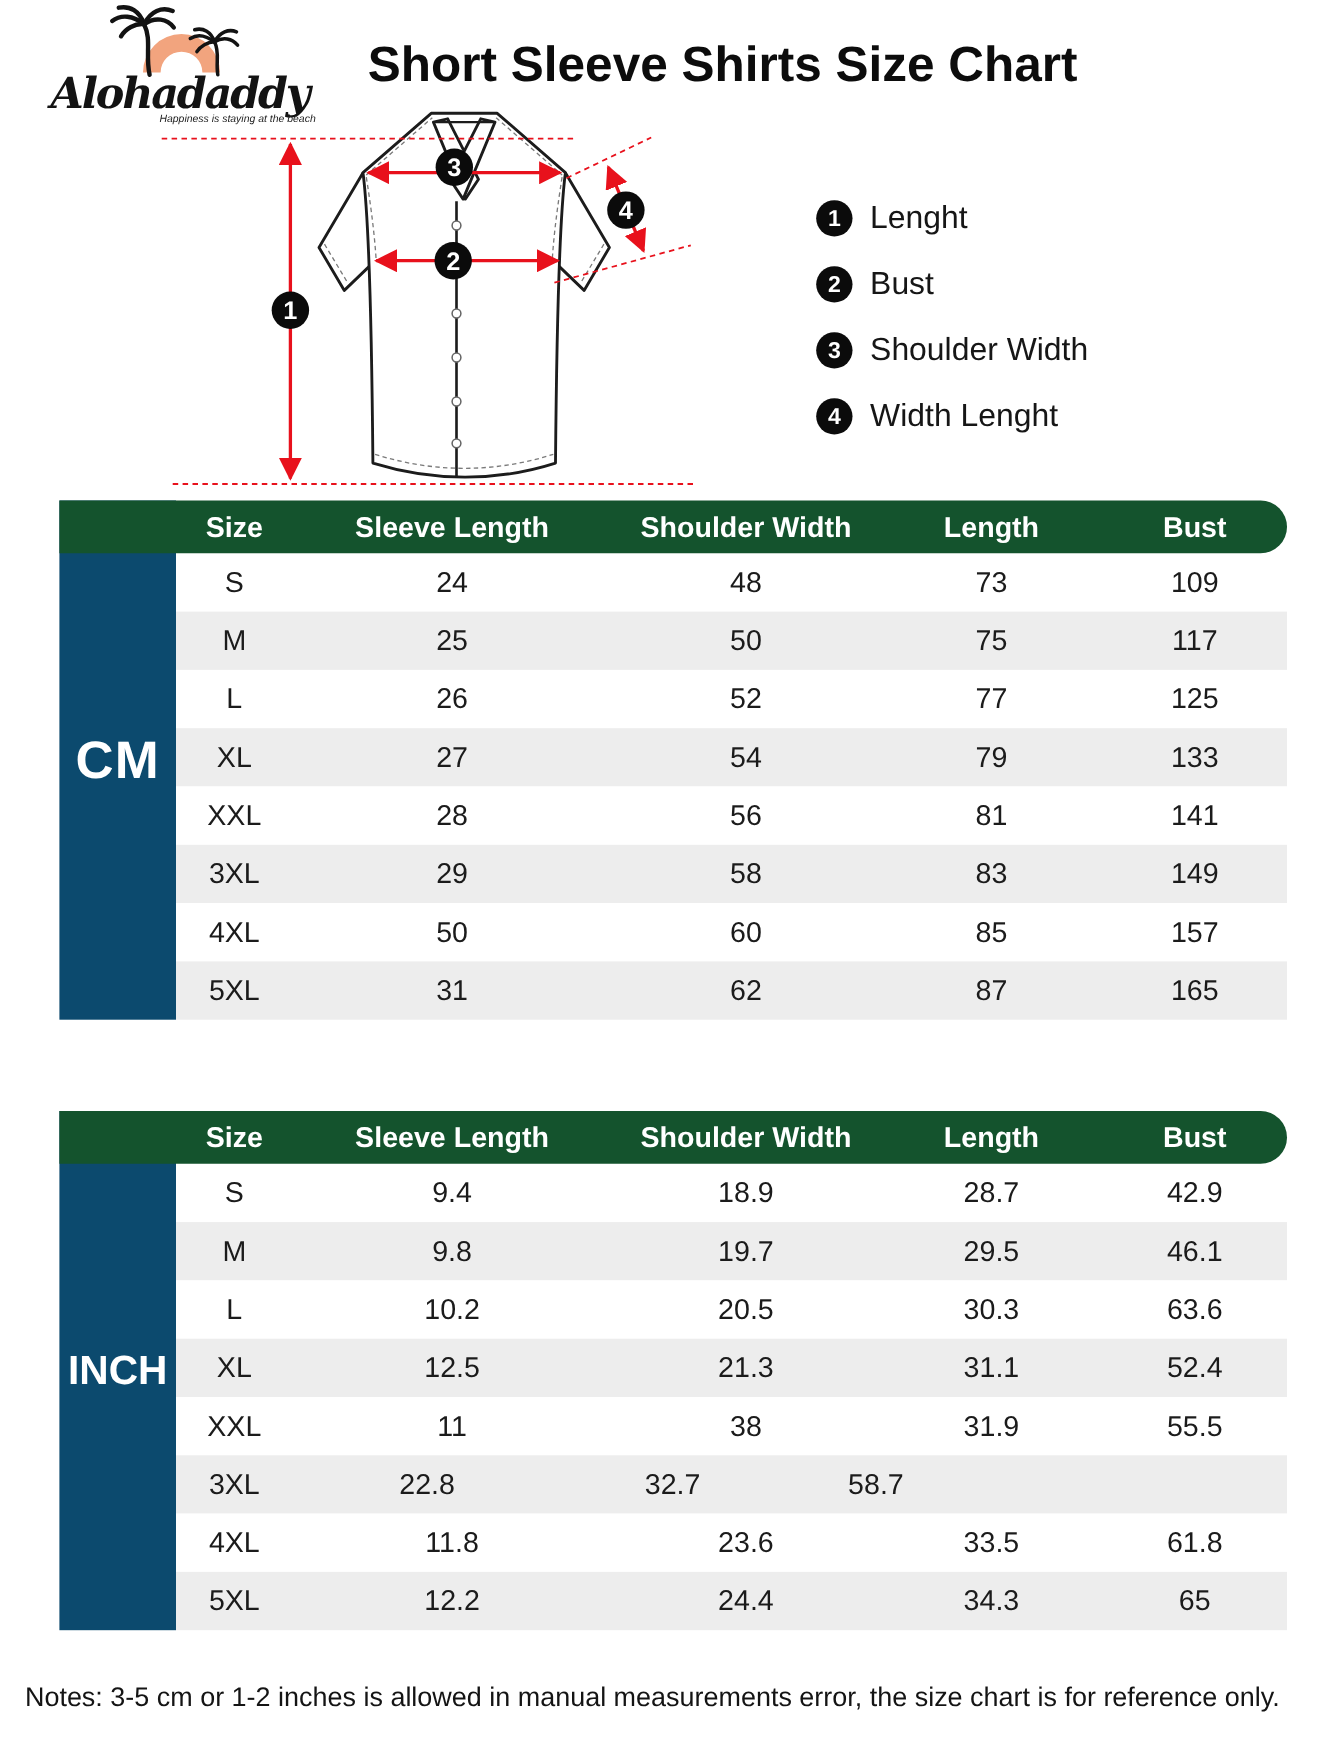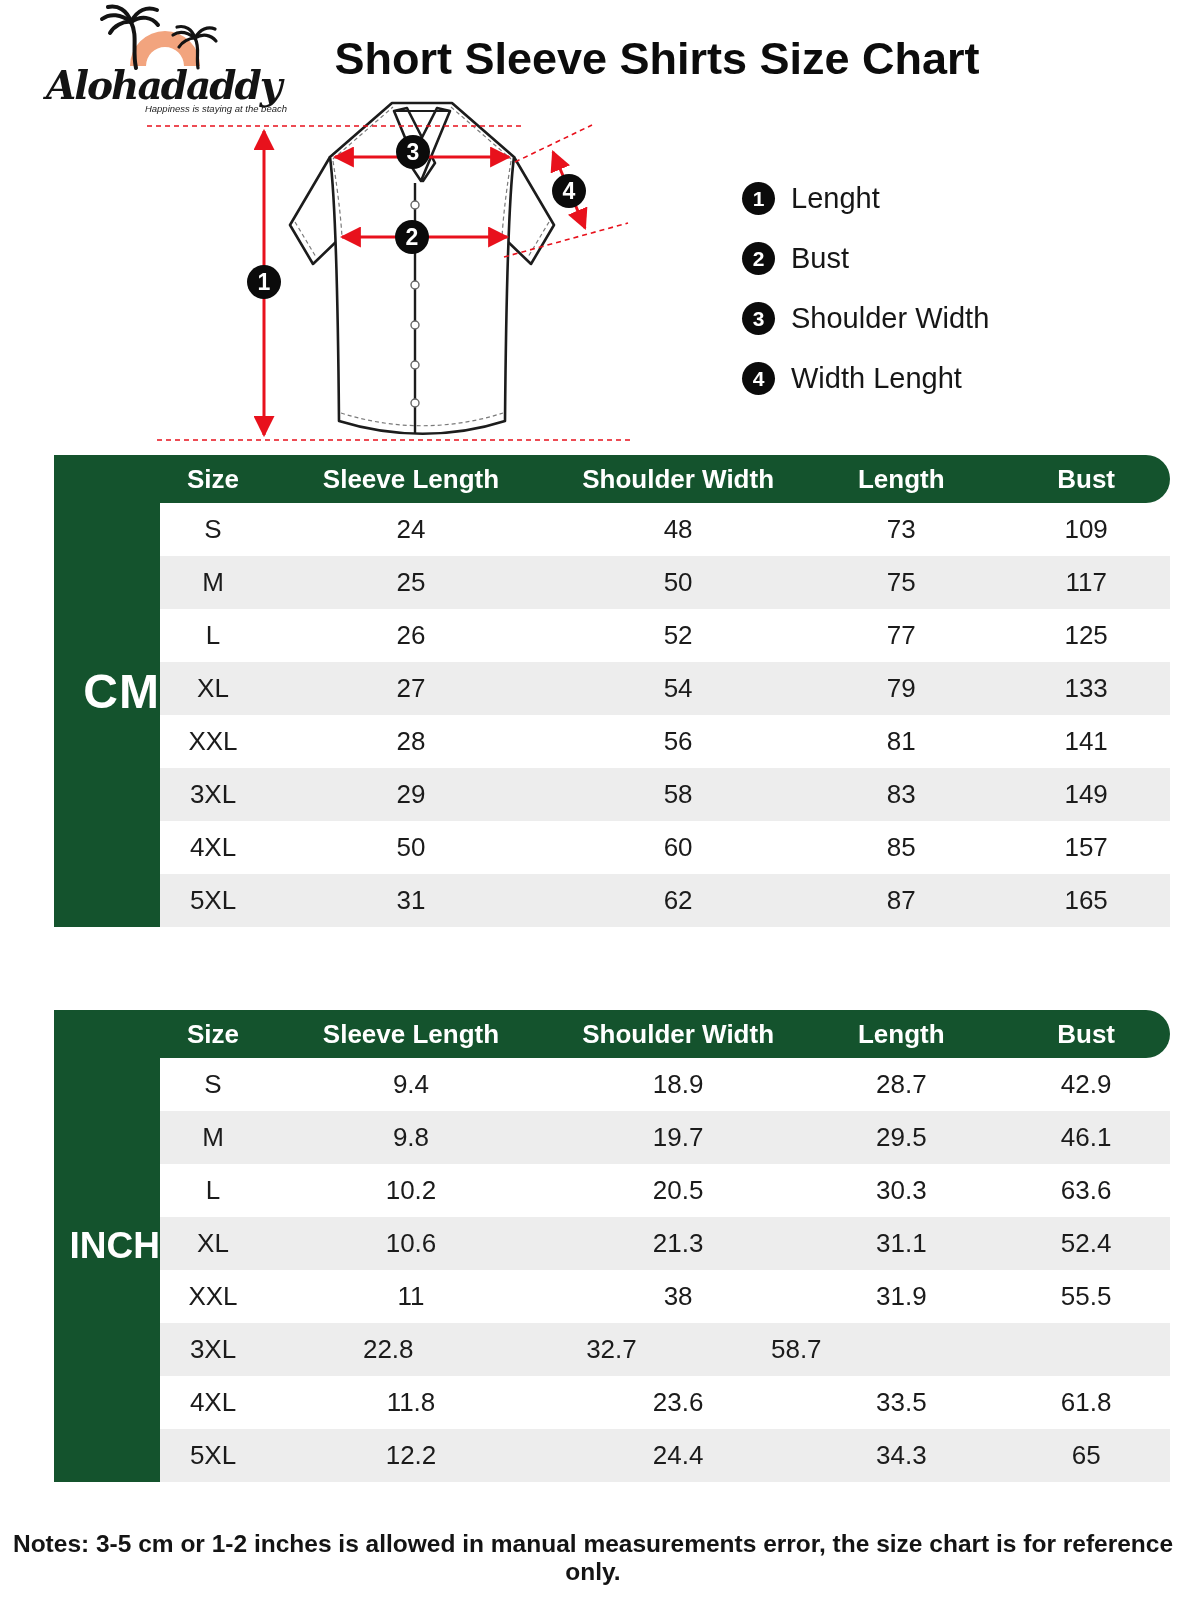--- a/index.html
+++ b/index.html
@@ -34,43 +34,43 @@
     flex:0 0 33px;width:33px;height:33px;border-radius:50%;background:#0b0b0b;color:#fff;
     display:flex;align-items:center;justify-content:center;
     font-size:21px;font-weight:bold;
   }
   .llabel{margin-left:16px;font-size:29px;color:#161616;white-space:nowrap;}
   
   .size-table{position:absolute;left:42px;width:1116px;}
   .table-cm{top:455px;}
   .table-inch{top:1010px;}
   .band{
-    position:absolute;left:0;top:0;bottom:0;width:106px;background:#14532d;
-    display:flex;align-items:center;justify-content:flex-end;color:#fff;font-weight:bold;
+    position:absolute;left:0;top:0;bottom:0;width:106px;background:#0c4a6e;
+    display:flex;align-items:center;justify-content:center;color:#fff;font-weight:bold;
   }
   .table-cm .band-label{font-size:48px;letter-spacing:1px;}
   .table-inch .band-label{font-size:37px;letter-spacing:0px;}
   .thead{
     position:relative;height:48px;background:#14532d;border-radius:0 26px 26px 0;
     display:flex;align-items:center;padding-left:106px;
     color:#fff;font-weight:bold;font-size:26px;z-index:2;
   }
   .tbody{margin-left:106px;position:relative;z-index:1;}
   .trow{display:flex;align-items:center;height:53px;font-size:26px;color:#1b1b1b;background:#fff;}
   .trow:nth-child(even){background:#ededed;}
   .cell{text-align:center;}
   .c0{width:10.5%;}
   .c1{width:28.7%;}
   .c2{width:24.2%;}
   .c3{width:20%;}
   .c4{width:16.6%;}
   
   .note{
     position:absolute;left:0;top:1530px;width:1162px;text-align:center;
-    font-size:24.5px;color:#141414;font-weight:bold;
+    font-size:24.5px;color:#141414;
   }
 </style>
 </head>
 <body>
 
 <div class="page">
 
   <div class="logo">
     <svg width="232" height="70" viewBox="0 0 232 70">
 
@@ -284,21 +284,21 @@
         </div>
         <div class="trow">
           <div class="cell c0">L</div>
           <div class="cell c1">10.2</div>
           <div class="cell c2">20.5</div>
           <div class="cell c3">30.3</div>
           <div class="cell c4">63.6</div>
         </div>
         <div class="trow">
           <div class="cell c0">XL</div>
-          <div class="cell c1">10.6</div>
+          <div class="cell c1">12.5</div>
           <div class="cell c2">21.3</div>
           <div class="cell c3">31.1</div>
           <div class="cell c4">52.4</div>
         </div>
         <div class="trow">
           <div class="cell c0">XXL</div>
           <div class="cell c1">11</div>
           <div class="cell c2">38</div>
           <div class="cell c3">31.9</div>
           <div class="cell c4">55.5</div>

